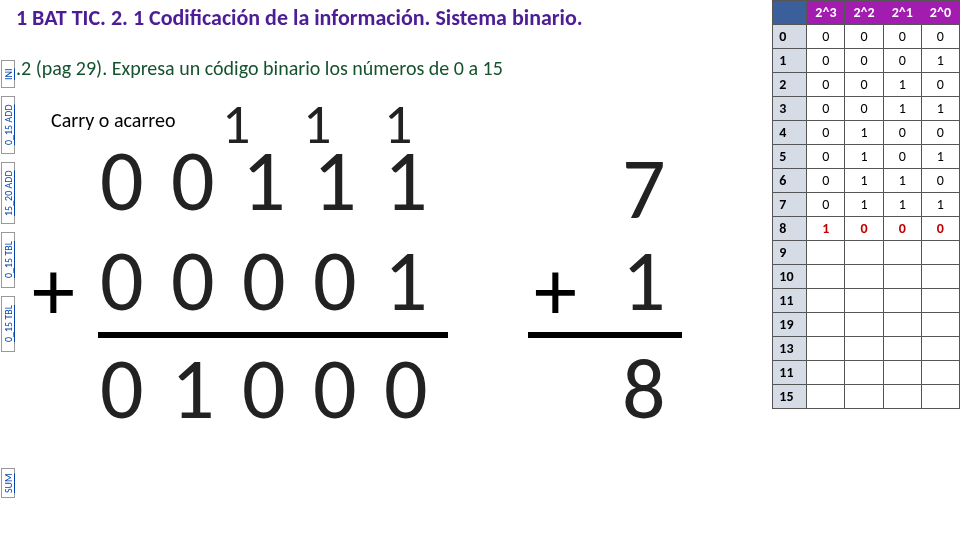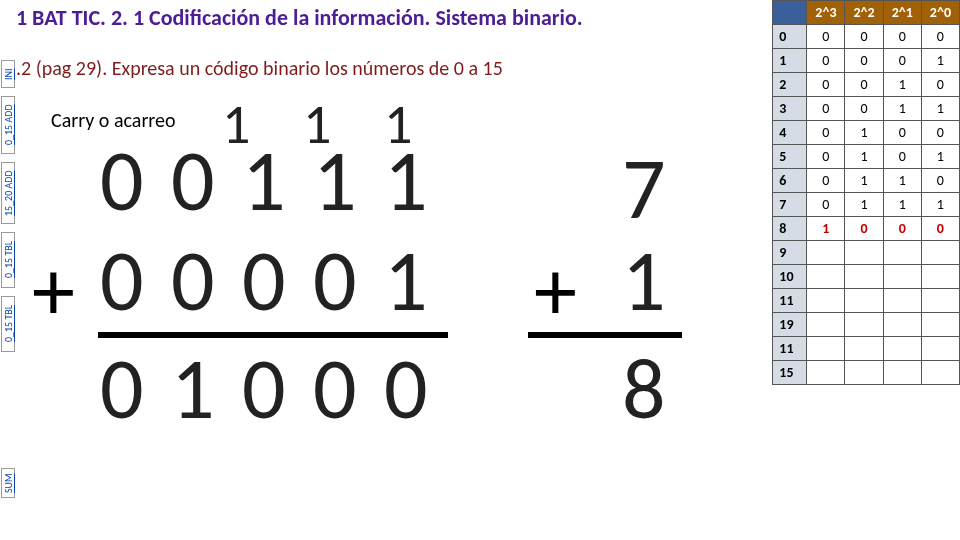--- a/index.html
+++ b/index.html
@@ -18,21 +18,21 @@
     left: 16px;
     font-size: 22px;
     font-weight: bold;
     color: #4c1d95;
   }
   .subtitle {
     position: absolute;
     top: 56px;
     left: 16px;
     font-size: 20px;
-    color: #7f1d1d;
+    color: #14532d;
   }
   
   .sidetab {
     position: absolute;
     left: 1px;
     width: 14px;
     text-align: center;
     font-size: 10px;
     color: #0645ad;
     text-decoration: underline;
@@ -118,21 +118,21 @@
     font-size: 14px;
   }
   .tbl th, .tbl td {
     border: 1px solid #555;
     padding: 3px 8px;
     text-align: center;
     min-width: 34px;
     height: 22px;
   }
   .tbl th {
-    background: #a16207;
+    background: #a21caf;
     color: #fff;
     font-weight: bold;
   }
   .tbl td.idx {
     background: #d6dce5;
     font-weight: bold;
     text-align: left;
     padding-left: 6px;
   }
   .tbl th.corner {
@@ -264,20 +264,27 @@
         <td></td>
       </tr>
       <tr>
         <td class="idx">19</td>
         <td></td>
         <td></td>
         <td></td>
         <td></td>
       </tr>
       <tr>
+        <td class="idx">13</td>
+        <td></td>
+        <td></td>
+        <td></td>
+        <td></td>
+      </tr>
+      <tr>
         <td class="idx">11</td>
         <td></td>
         <td></td>
         <td></td>
         <td></td>
       </tr>
       <tr>
         <td class="idx">15</td>
         <td></td>
         <td></td>

